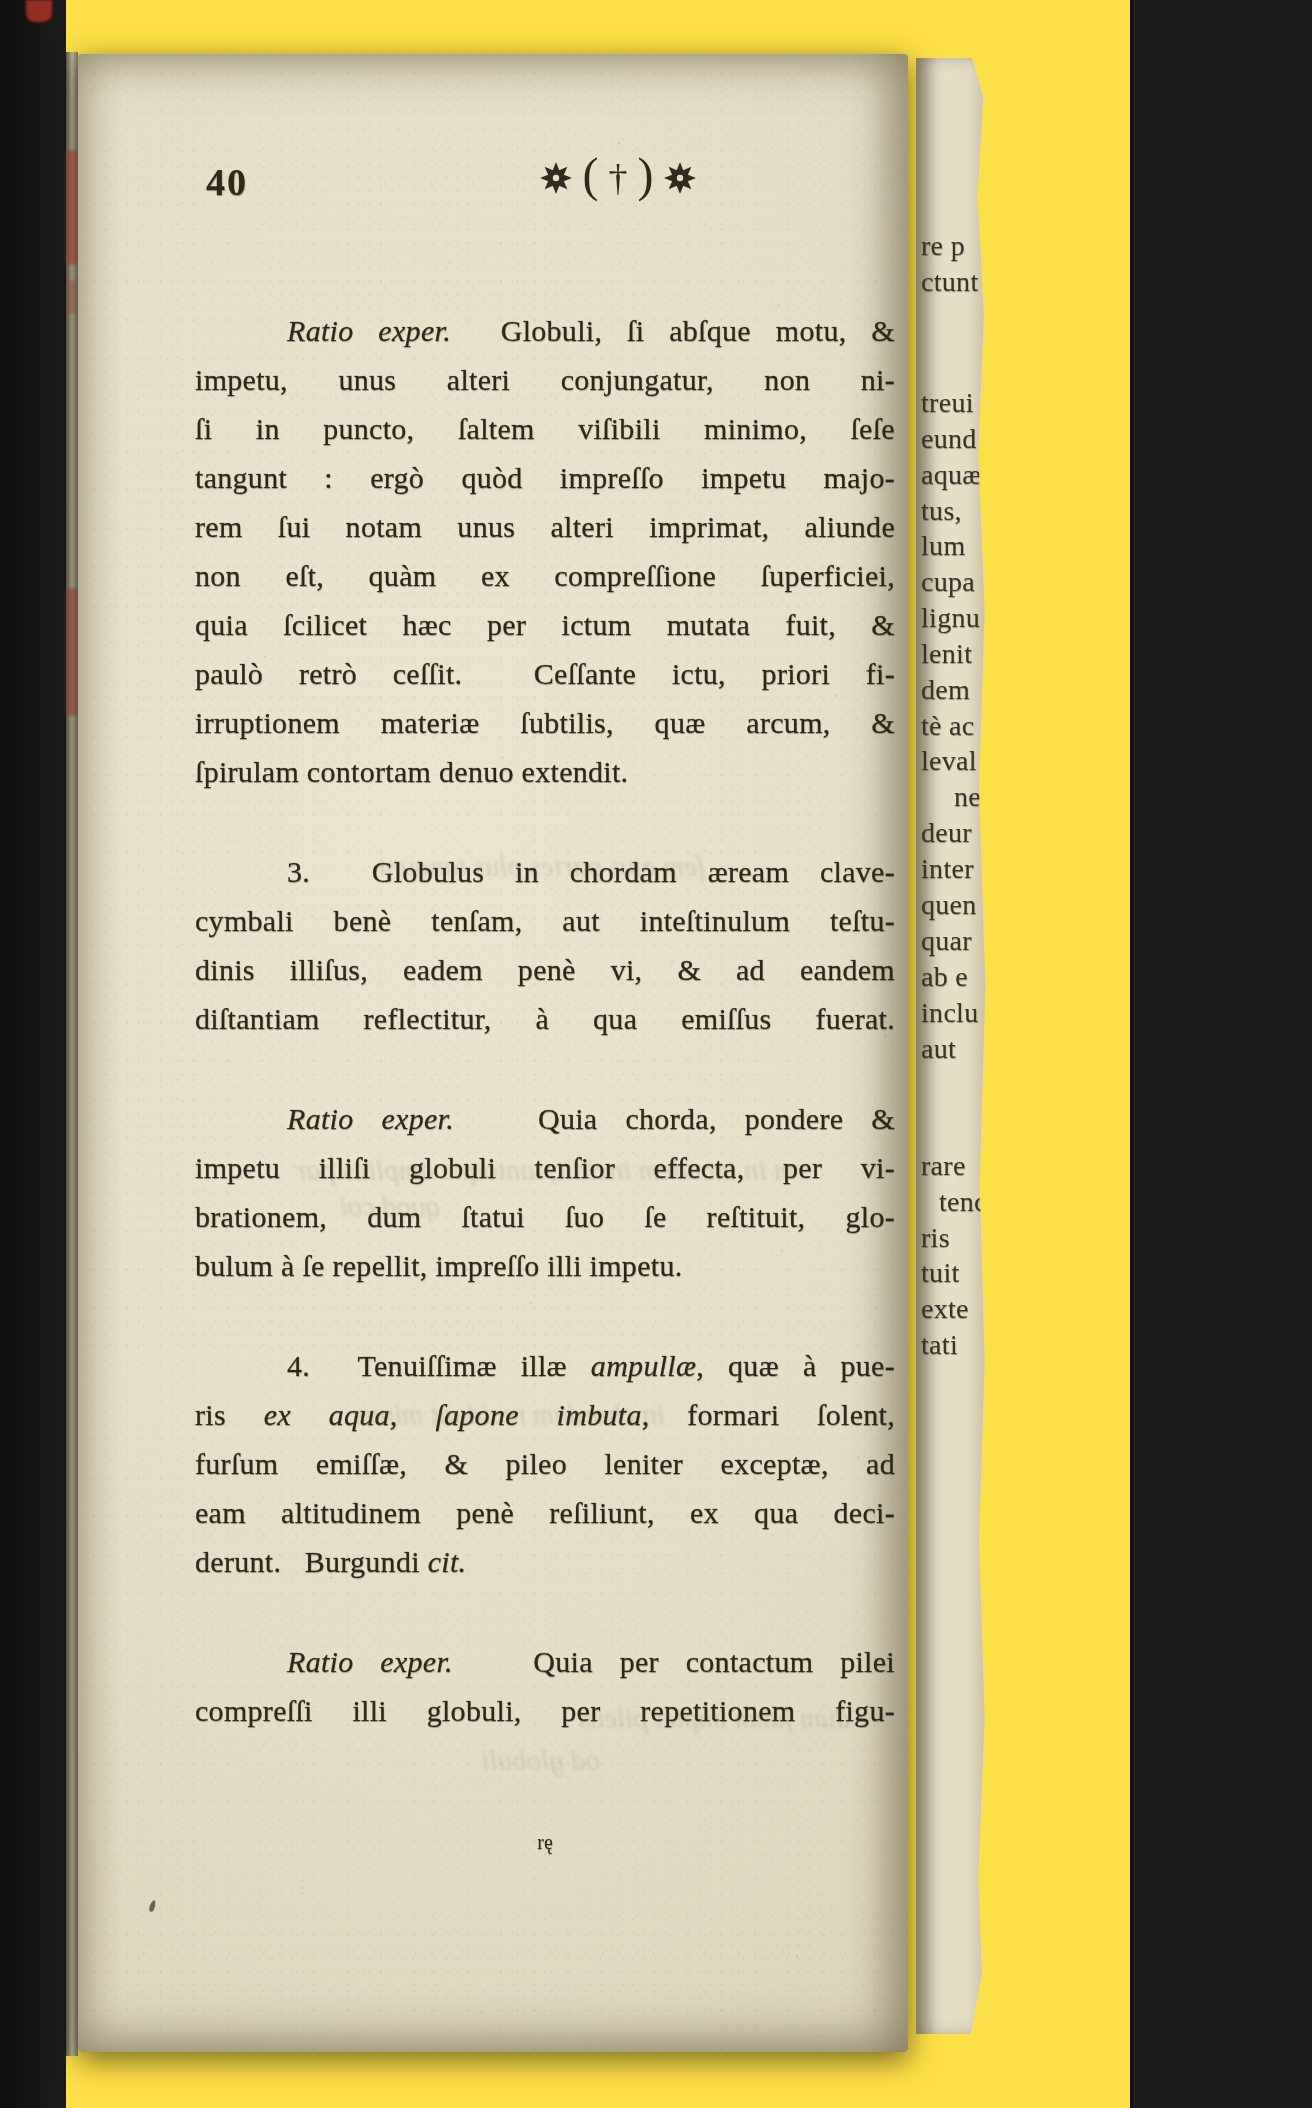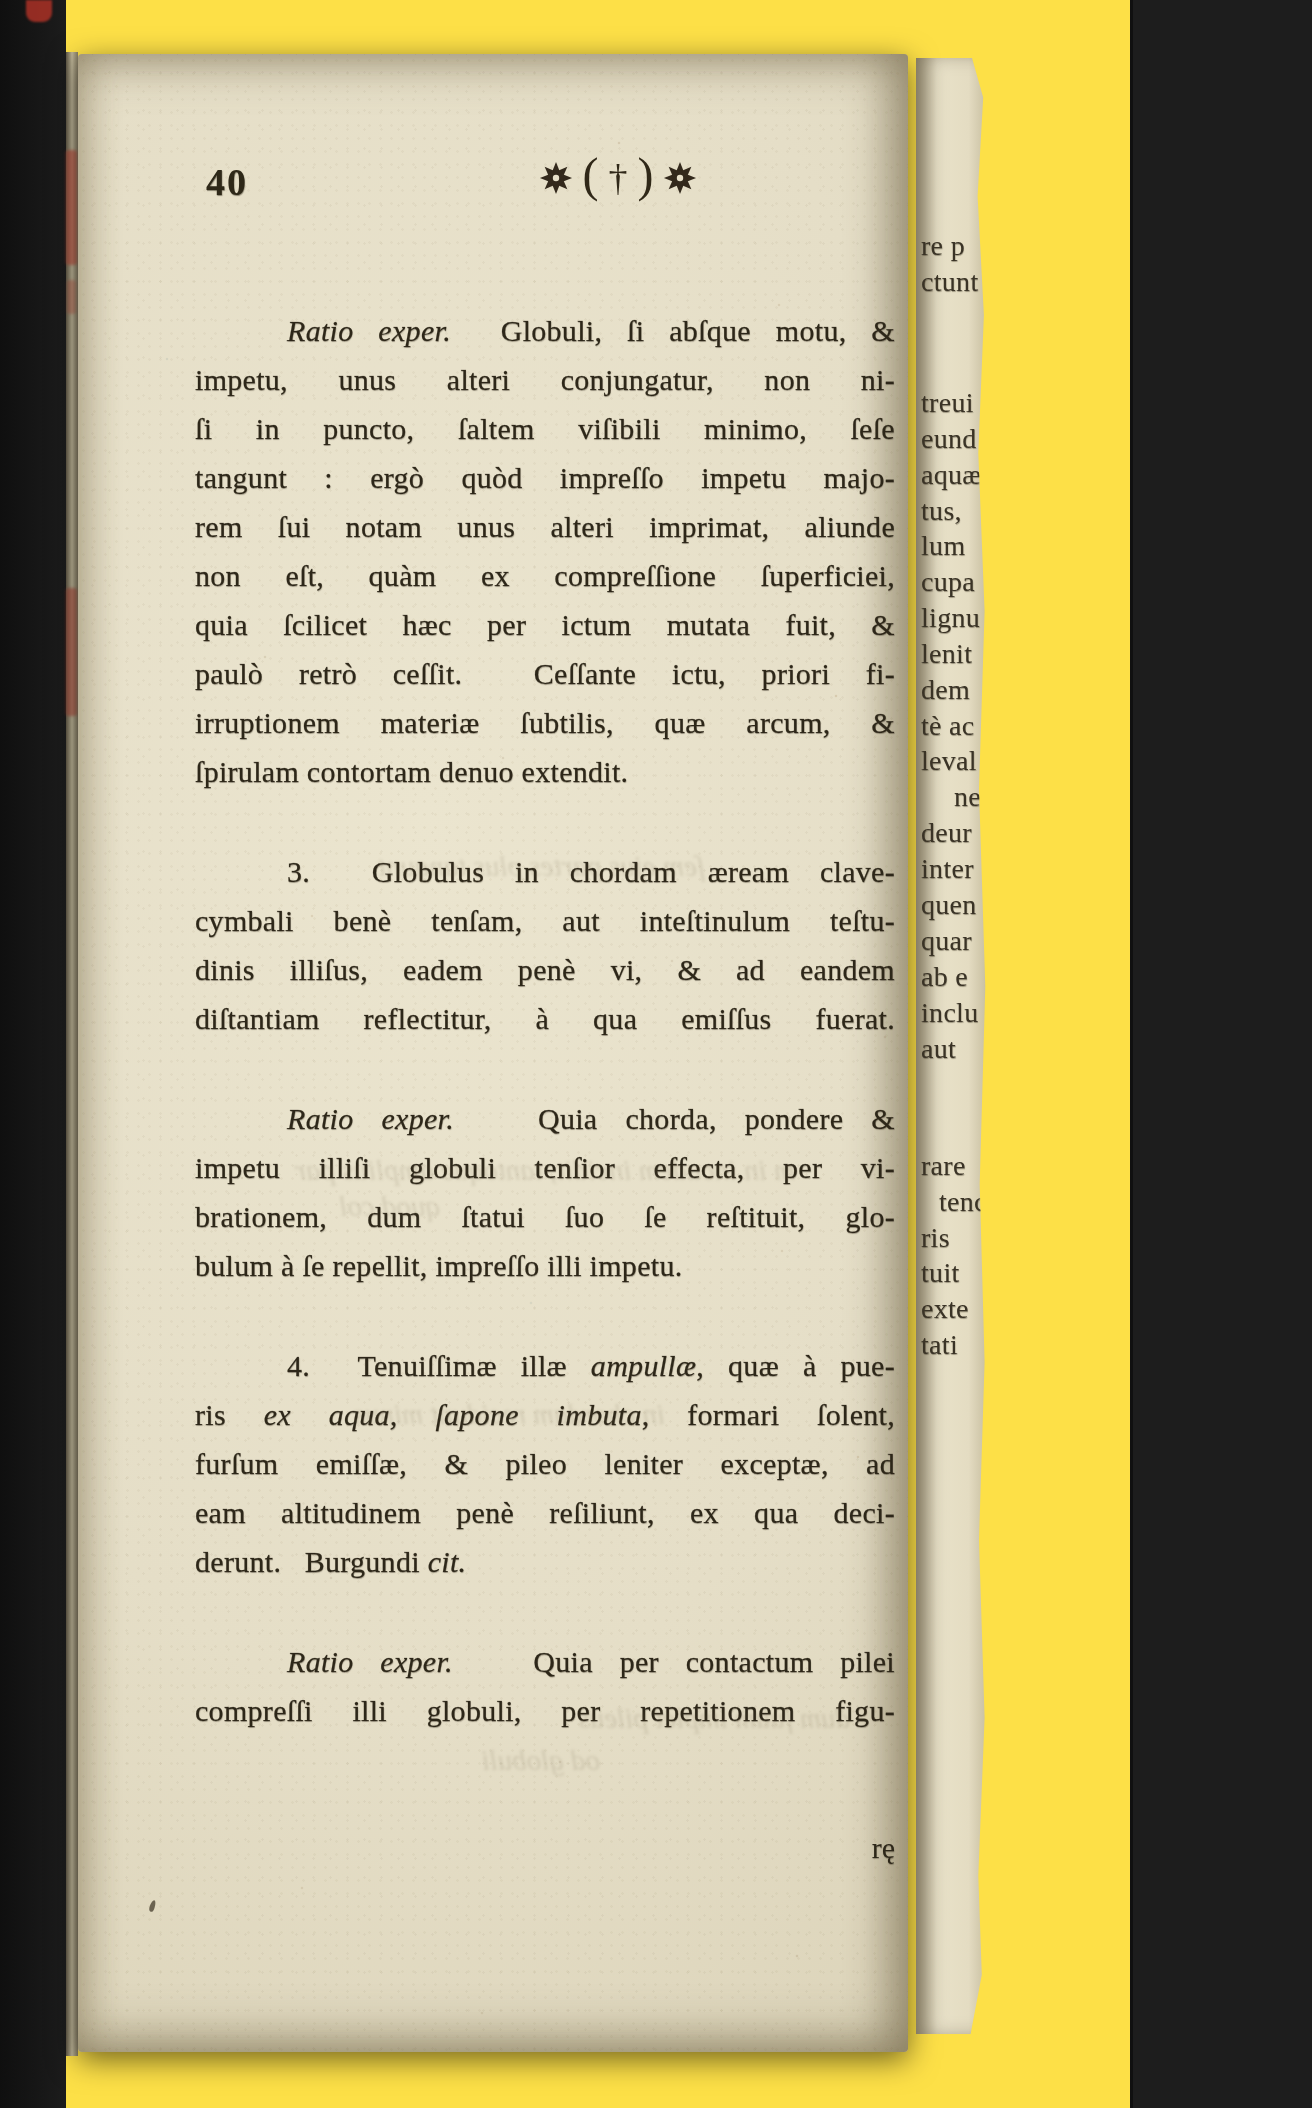--- a/index.html
+++ b/index.html
@@ -62,22 +62,22 @@
   .text-block{position:absolute;left:117px;top:252px;width:700px;color:#2d2719;
               font-size:30px;letter-spacing:.3px;
               -webkit-text-stroke:.35px rgba(45,38,24,.5);
               text-shadow:.4px .7px .9px rgba(45,38,24,.35);}
   .para{margin:0 0 51px 0;}
   .para:last-child{margin-bottom:0;}
   .line{height:49px;line-height:49px;white-space:pre-wrap;overflow:hidden;}
   .jt{text-align:justify;text-align-last:justify;}
   .in{text-indent:92px;}
   .it{font-style:italic;}
-  .catchword{position:absolute;left:117px;top:1777px;width:700px;text-align:right;
-             padding-right:4px;font-size:30px;color:#2d2719;
+  .catchword{position:absolute;left:117px;top:1777px;width:700px;text-align:center;
+             padding-right:4px;font-size:20px;color:#2d2719;
              text-shadow:.4px .7px .9px rgba(45,38,24,.35);}
   .bottom-mark{position:absolute;left:72px;top:1846px;width:5px;height:12px;background:#4d4535;
                border-radius:50%/60% 60% 40% 40%;transform:rotate(18deg);opacity:.8;}
 
   
   .ghost{position:absolute;transform:scaleX(-1);filter:blur(1.6px);opacity:.17;color:#6a5e44;
          font-size:29px;font-style:italic;white-space:nowrap;overflow:hidden;
          height:36px;line-height:36px;pointer-events:none;}
 
   

